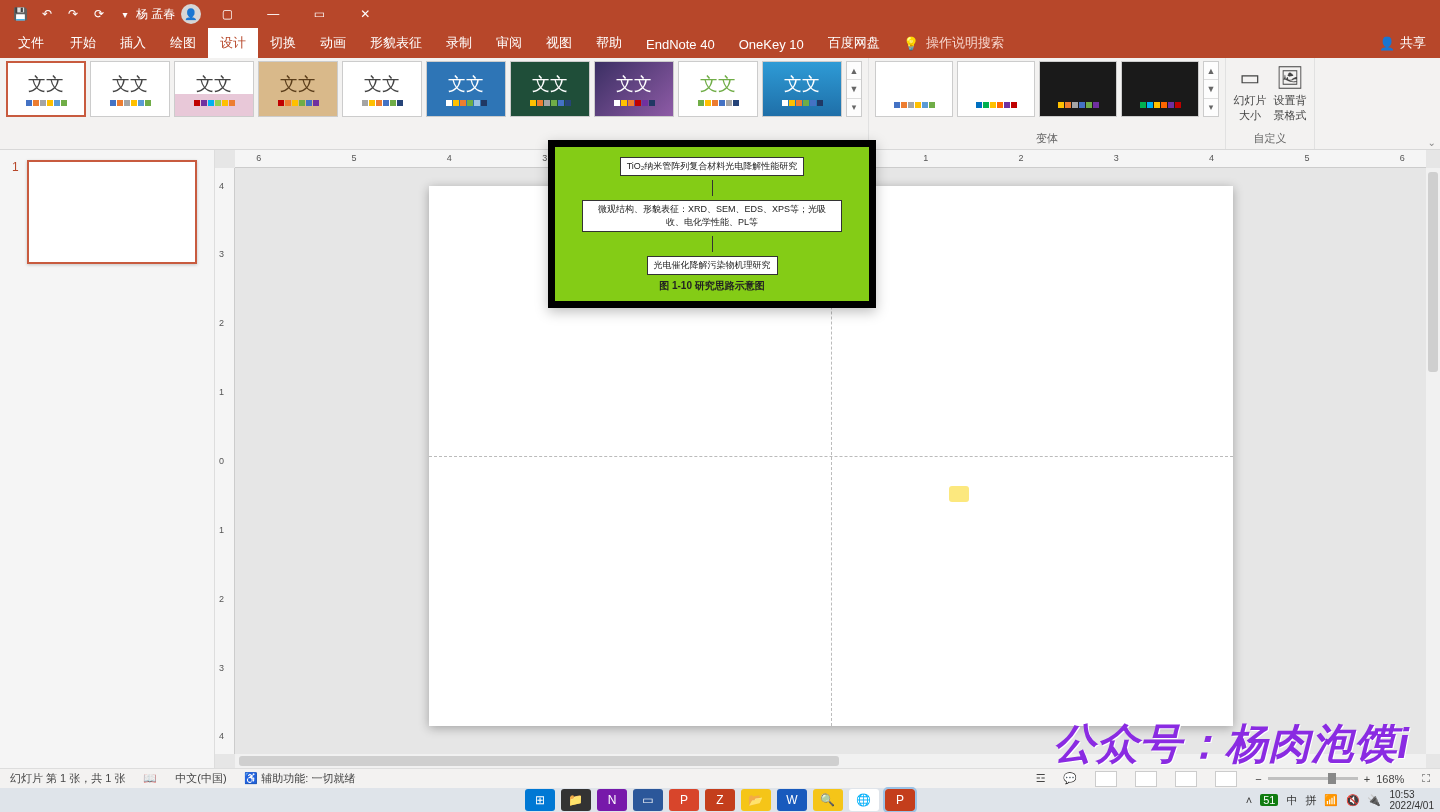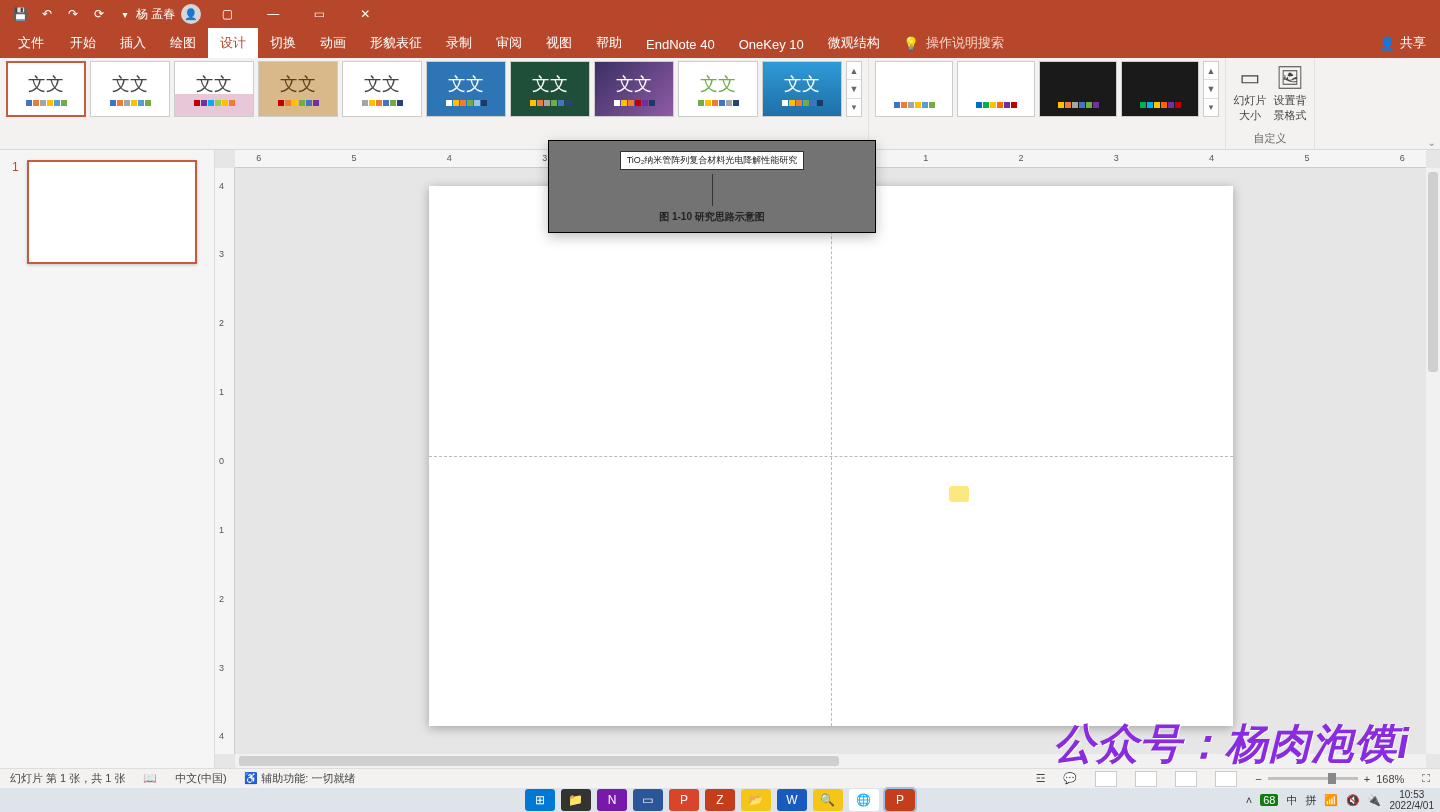--- a/index.html
+++ b/index.html
@@ -62,21 +62,21 @@
 .slide { margin-top: 18px; width: 804px; height: 540px; background: #fff; box-shadow: 0 2px 10px rgba(0,0,0,.3); background-image: radial-gradient(#cfcfcf 0.6px, transparent 0.6px); background-size: 18px 18px; position:relative; }
 .guide-v{position:absolute;top:0;bottom:0;left:50%;border-left:1px dashed #bbb;}
 .guide-h{position:absolute;left:0;right:0;top:50%;border-top:1px dashed #bbb;}
 .highlight{position:absolute;width:20px;height:16px;background:#fce87e;border-radius:3px;left:520px;top:300px;}
 .scroll-v{position:absolute;top:18px;right:0;bottom:14px;width:14px;background:#f1f1f1;}
 .scroll-v .th{position:absolute;left:2px;right:2px;top:4px;height:200px;background:#cfcfcf;border-radius:3px;}
 .scroll-h{position:absolute;left:20px;right:14px;bottom:0;height:14px;background:#f1f1f1;}
 .scroll-h .th{position:absolute;top:2px;bottom:2px;left:4px;width:600px;background:#cfcfcf;border-radius:3px;}
 
 
-.float-preview { position: absolute; top: 140px; left: 548px; width: 328px; background: #737373; border: 1px solid #000000; box-shadow: 0 4px 12px rgba(0,0,0,.25); padding: 6px 10px 8px; font-size: 10px; color: #222; z-index: 50; }
+.float-preview { position: absolute; top: 140px; left: 548px; width: 328px; background: #84cc16; border: 7px solid #000000; box-shadow: 0 4px 12px rgba(0,0,0,.25); padding: 6px 10px 8px; font-size: 10px; color: #222; z-index: 50; }
 .float-preview .cell { border: 1px solid #333; padding: 2px 6px; display:inline-block; background:#fff; font-size:9px; }
 .float-preview .row { display:flex; justify-content:center; gap:18px; margin:4px 0; position:relative; }
 .float-preview .conn { width:1px; height:8px; background:#333; margin:0 auto; }
 .float-preview .cap { text-align:center; font-weight:bold; margin-top:4px; font-size:10px; }
 
 
 .status { position: absolute; bottom: 24px; left: 0; right: 0; height: 20px; background: #f3f2f1; border-top: 1px solid #ddd; display: flex; align-items: center; font-size: 11px; color: #444; padding: 0 10px; gap: 18px; }
 .status .sp { flex: 1; }
 .status .viewbtn { width:22px; height:16px; border:1px solid #ccc; background:#fff; cursor:pointer; }
 .status .zoom { display:flex; align-items:center; gap:6px; }
@@ -84,21 +84,21 @@
 .status .zslider .kn { position:absolute; top:-4px; left:60px; width:8px; height:11px; background:#888; }
 
 
 .watermark { position:absolute; right:30px; bottom:40px; font-size:42px; font-weight:900; color:#8a2be2; font-style:italic; letter-spacing:1px; text-shadow:1px 1px 0 #fff; z-index:60; pointer-events:none; }
 
 
 .taskbar { position: absolute; bottom: 0; left: 0; right: 0; height: 24px; background: #dfe4ea; display: flex; align-items: center; justify-content: center; }
 .taskbar .apps { display:flex; gap:6px; }
 .taskbar .app { width: 30px; height: 22px; border-radius: 3px; display:flex; align-items:center; justify-content:center; font-size:12px; color:#fff; cursor:pointer; }
 .taskbar .tray { position:absolute; right:6px; display:flex; align-items:center; gap:8px; font-size:10px; color:#333; }
-.taskbar .tray .clock { text-align:center; line-height:1.1; }
+.taskbar .tray .clock { text-align:left; line-height:1.1; }
 .taskbar .tray .ic { font-size:11px; }
 .collapse-caret{position:absolute;right:4px;bottom:2px;font-size:10px;color:#888;cursor:pointer;}
 .ribbon-wrap{position:relative;}
 </style>
 </head>
 <body>
 
 <div class="titlebar">
   <div class="qat">
     <div class="qbtn">💾</div>
@@ -127,21 +127,21 @@
   <div class="tab active">设计</div>
   <div class="tab">切换</div>
   <div class="tab">动画</div>
   <div class="tab">形貌表征</div>
   <div class="tab">录制</div>
   <div class="tab">审阅</div>
   <div class="tab">视图</div>
   <div class="tab">帮助</div>
   <div class="tab">EndNote 40</div>
   <div class="tab">OneKey 10</div>
-  <div class="tab">微观结构</div>
+  <div class="tab">百度网盘</div>
   <div class="tell">
     <span>💡</span>
     <span>操作说明搜索</span>
   </div>
   <div class="spacer"></div>
   <div class="share">
     <span>👤</span>
     <span>共享</span>
   </div>
 </div>
@@ -309,20 +309,21 @@
               <span style="background:#7030a0"></span>
               <span style="background:#c00000"></span>
             </div>
           </div>
       <div class="gallery-scroll">
             <div>▲</div>
             <div>▼</div>
             <div>▾</div>
           </div>
     </div>
+    <div class="label">变体</div>
   </div>
 
   <div class="group">
     <div class="items">
       <div class="custbtn">
             <span class="ic">▭</span>
             <span style="white-space:pre;text-align:center;">幻灯片
 大小</span>
           </div>
       <div class="custbtn">
@@ -389,22 +390,28 @@
       </div>
   </div>
 </div>
 
 <div class="float-preview">
   <div class="row">
       <span class="cell">TiO₂纳米管阵列复合材料光电降解性能研究</span>
     </div>
   <div class="conn"></div>
   <div class="conn"></div>
+  <div class="row">
+      <span class="cell" style="max-width:260px;text-align:center;">微观结构、形貌表征：XRD、SEM、EDS、XPS等；光吸收、电化学性能、PL等</span>
+    </div>
   <div class="conn"></div>
   <div class="conn"></div>
+  <div class="row">
+      <span class="cell">光电催化降解污染物机理研究</span>
+    </div>
   <div class="cap">图 1-10 研究思路示意图</div>
 </div>
 
 <div class="watermark">公众号：杨肉泡馍i</div>
 
 <div class="status">
   <span>幻灯片 第 1 张，共 1 张</span>
   <span>📖</span>
   <span>中文(中国)</span>
   <span>♿ <span>辅助功能: 一切就绪</span></span>
@@ -435,21 +442,21 @@
     <div class="app" style="background:#d8452b">P</div>
     <div class="app" style="background:#c43e1c">Z</div>
     <div class="app" style="background:#f5c518">📂</div>
     <div class="app" style="background:#185abd">W</div>
     <div class="app" style="background:#f5c518">🔍</div>
     <div class="app" style="background:#fff">🌐</div>
     <div class="app" style="background:#c43e1c;outline:2px solid #9cc2e5">P</div>
   </div>
   <div class="tray">
     <span class="ic">˄</span>
-    <span class="ic" style="background:#107c10;color:#fff;padding:0 3px;border-radius:2px;">68</span>
+    <span class="ic" style="background:#107c10;color:#fff;padding:0 3px;border-radius:2px;">51</span>
     <span class="ic">中</span>
     <span class="ic">拼</span>
     <span class="ic">📶</span>
     <span class="ic">🔇</span>
     <span class="ic">🔌</span>
     <div class="clock">
       <div>10:53</div>
       <div>2022/4/01</div>
     </div>
   </div>

